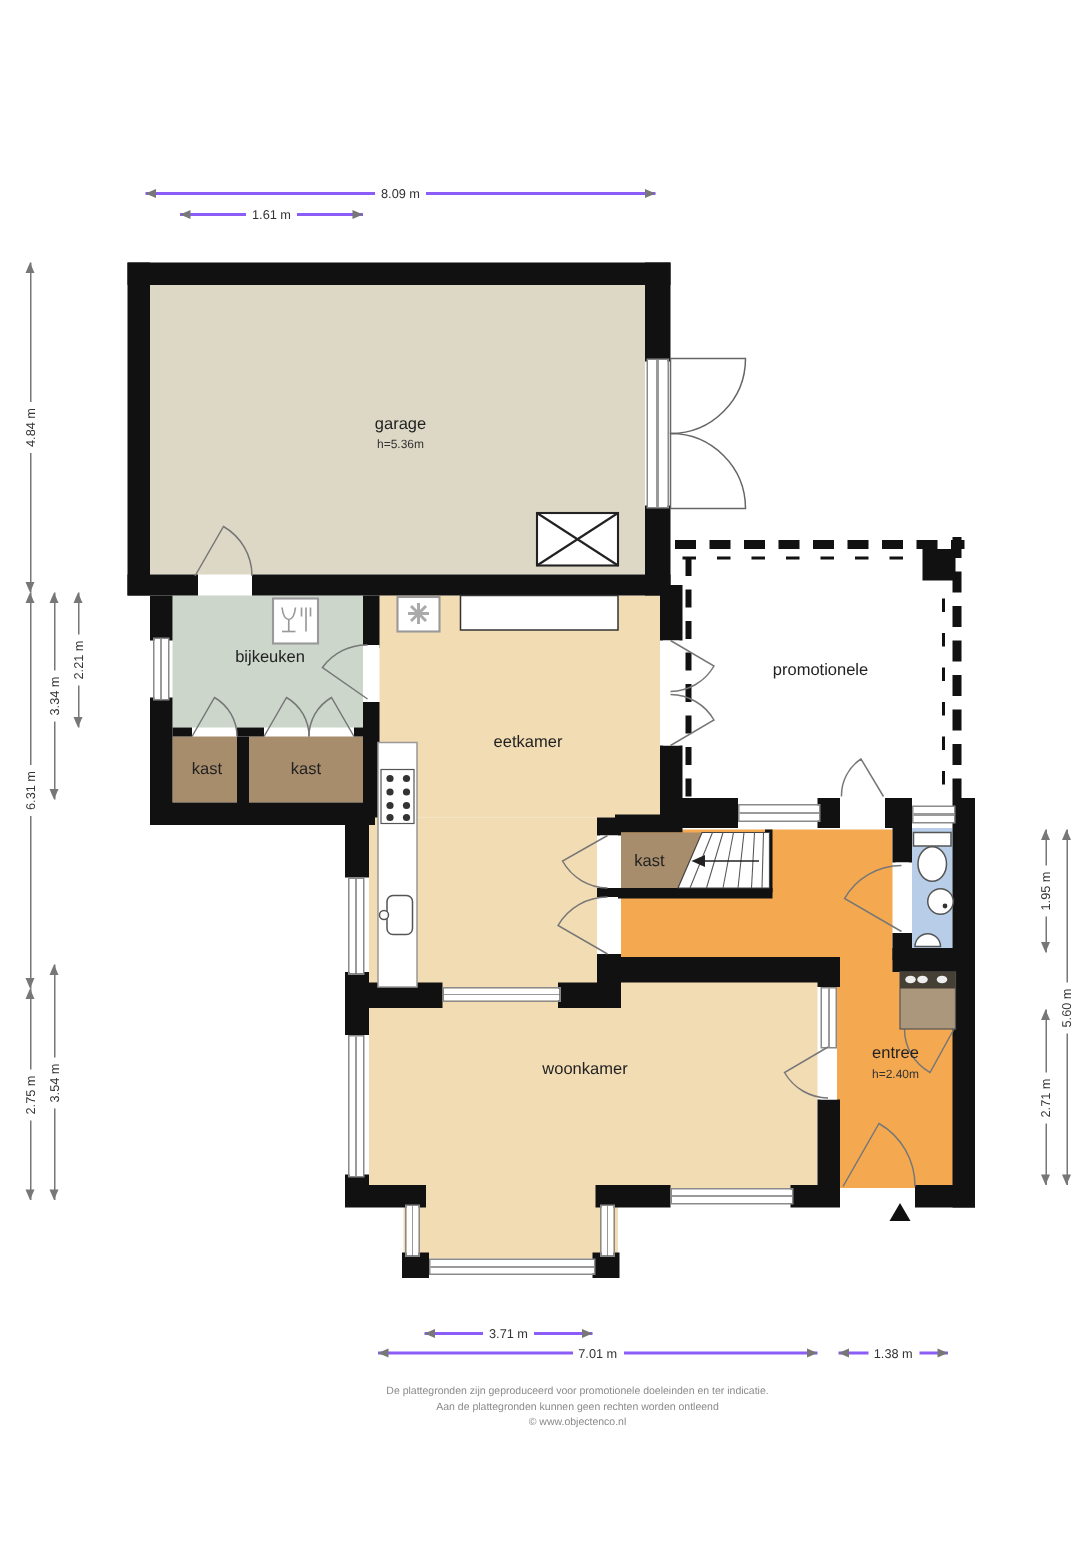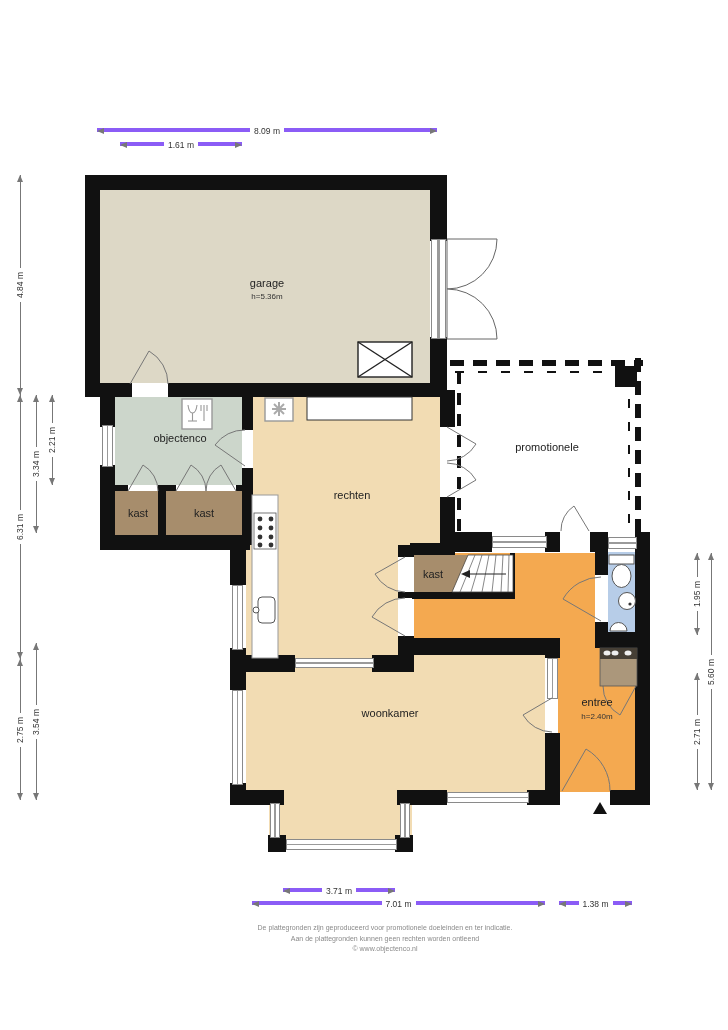--- a/index.html
+++ b/index.html
@@ -10,21 +10,21 @@
   .gap{background:#fff;}
   .winh{background:linear-gradient(to bottom,#fff 42%,#9a9a9a 42%,#9a9a9a 58%,#fff 58%);border:1px solid #8a8a8a;}
   .winv{background:linear-gradient(to right,#fff 42%,#9a9a9a 42%,#9a9a9a 58%,#fff 58%);border:1px solid #8a8a8a;}
   .ov{position:absolute;left:0;top:0;pointer-events:none;}
   .lbl{position:absolute;transform:translate(-50%,-50%);font-size:11px;color:#222;white-space:nowrap;}
   .note{position:absolute;transform:translate(-50%,-50%);font-size:8px;color:#333;white-space:nowrap;}
   .title{position:absolute;left:385px;top:76px;transform:translateX(-50%);text-align:center;
          font-weight:bold;font-size:11.5px;line-height:1.3;color:#1a1a1a;white-space:nowrap;}
   .footer{position:absolute;left:385px;top:923px;transform:translateX(-50%);text-align:center;
           font-size:7px;line-height:1.5;color:#8a8a8a;white-space:nowrap;}
-  .dimh{position:absolute;height:0;border-top:4px solid #8b5cf6;}
+  .dimh{position:absolute;height:0;border-top:2px solid #8b5cf6;}
   .dimh::before{content:"";position:absolute;left:0;top:-4px;border-top:3.5px solid transparent;
      border-bottom:3.5px solid transparent;border-right:7px solid #777;}
   .dimh::after{content:"";position:absolute;right:0;top:-4px;border-top:3.5px solid transparent;
      border-bottom:3.5px solid transparent;border-left:7px solid #777;}
   .dimh span{position:absolute;left:50%;top:-1px;transform:translate(-50%,-50%);background:#fff;
      padding:0 4px;font-size:8.5px;color:#333;white-space:nowrap;}
   .dimv{position:absolute;width:0;border-left:1px solid #777;}
   .dimv::before{content:"";position:absolute;top:0;left:-4px;border-left:3.5px solid transparent;
      border-right:3.5px solid transparent;border-bottom:7px solid #777;}
   .dimv::after{content:"";position:absolute;bottom:0;left:-4px;border-left:3.5px solid transparent;
@@ -230,24 +230,24 @@
       <ellipse cx="607" cy="653" rx="3.5" ry="2.5" fill="#eee"></ellipse>
       <ellipse cx="615" cy="653" rx="3.5" ry="2.5" fill="#eee"></ellipse>
       <ellipse cx="628" cy="653" rx="3.5" ry="2.5" fill="#eee"></ellipse>
     </g>
 
     <polygon points="593,814 607,814 600,802" fill="#111"></polygon>
   </svg>
 
   <div class="lbl" style="left:267px;top:283px">garage</div>
   <div class="note" style="left:267px;top:296px">h=5.36m</div>
-  <div class="lbl" style="left:180px;top:438px">objectenco</div>
+  <div class="lbl" style="left:180px;top:438px">bijkeuken</div>
   <div class="lbl" style="left:138px;top:513px">kast</div>
   <div class="lbl" style="left:204px;top:513px">kast</div>
-  <div class="lbl" style="left:352px;top:495px">rechten</div>
+  <div class="lbl" style="left:352px;top:495px">eetkamer</div>
   <div class="lbl" style="left:547px;top:447px">promotionele</div>
   <div class="lbl" style="left:433px;top:574px">kast</div>
   <div class="lbl" style="left:597px;top:702px">entree</div>
   <div class="note" style="left:597px;top:716px">h=2.40m</div>
   <div class="lbl" style="left:390px;top:713px">woonkamer</div>
 
   <div class="dimh" style="left:97px;top:128px;width:340px">
       <span>8.09 m</span>
     </div>
   <div class="dimh" style="left:120px;top:142px;width:122px">

